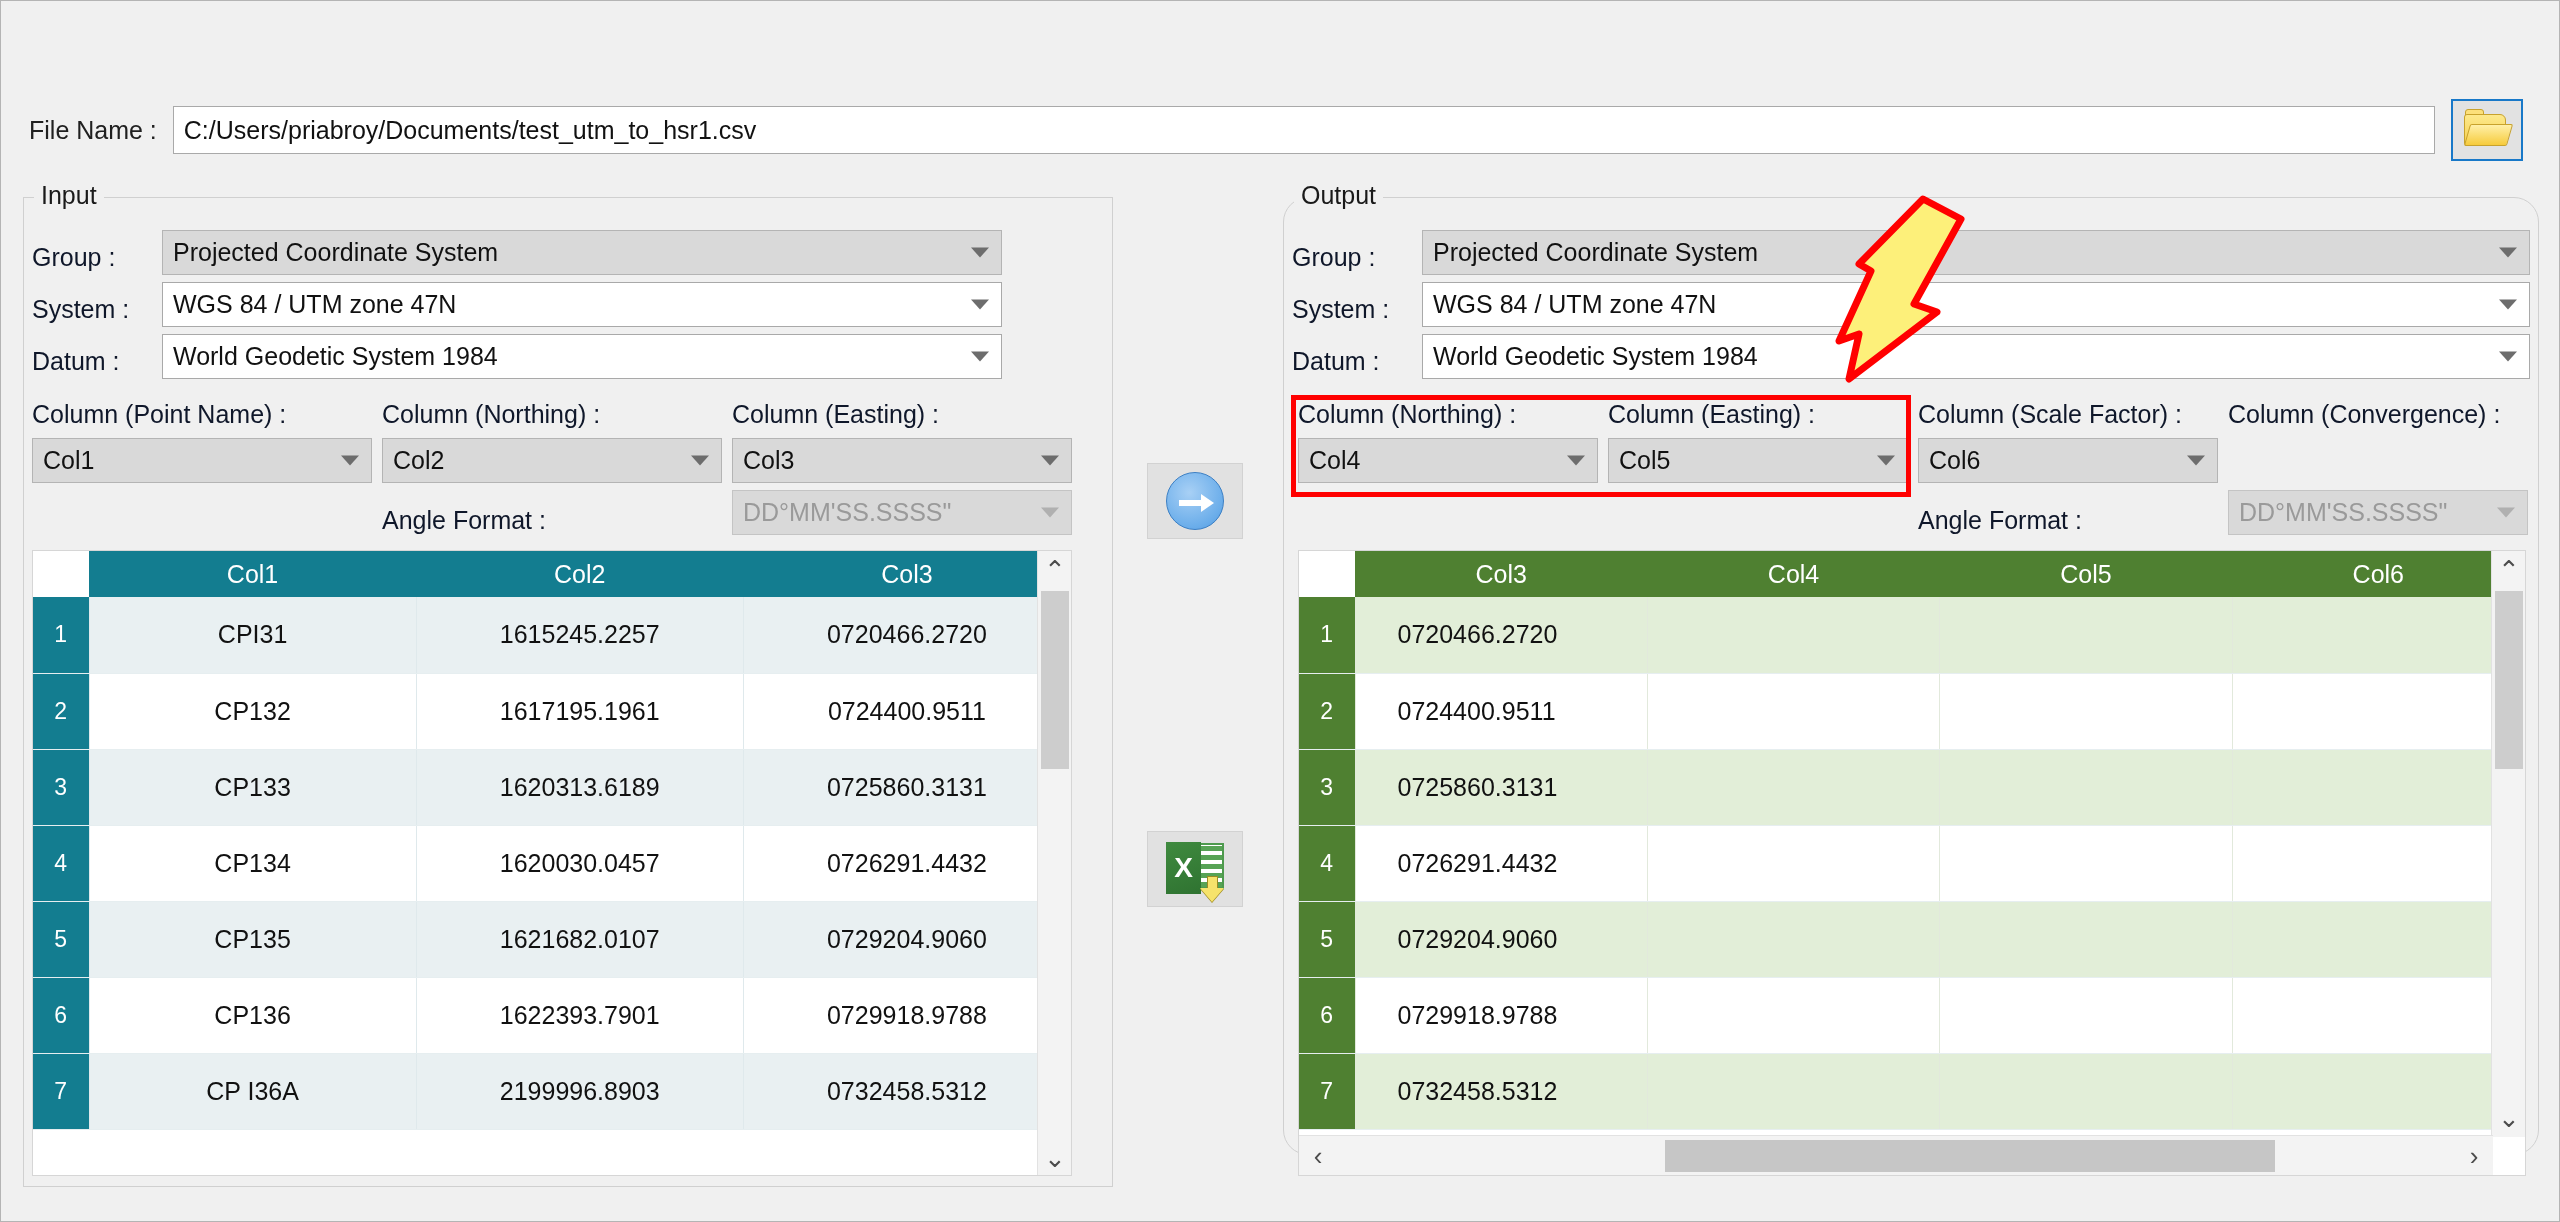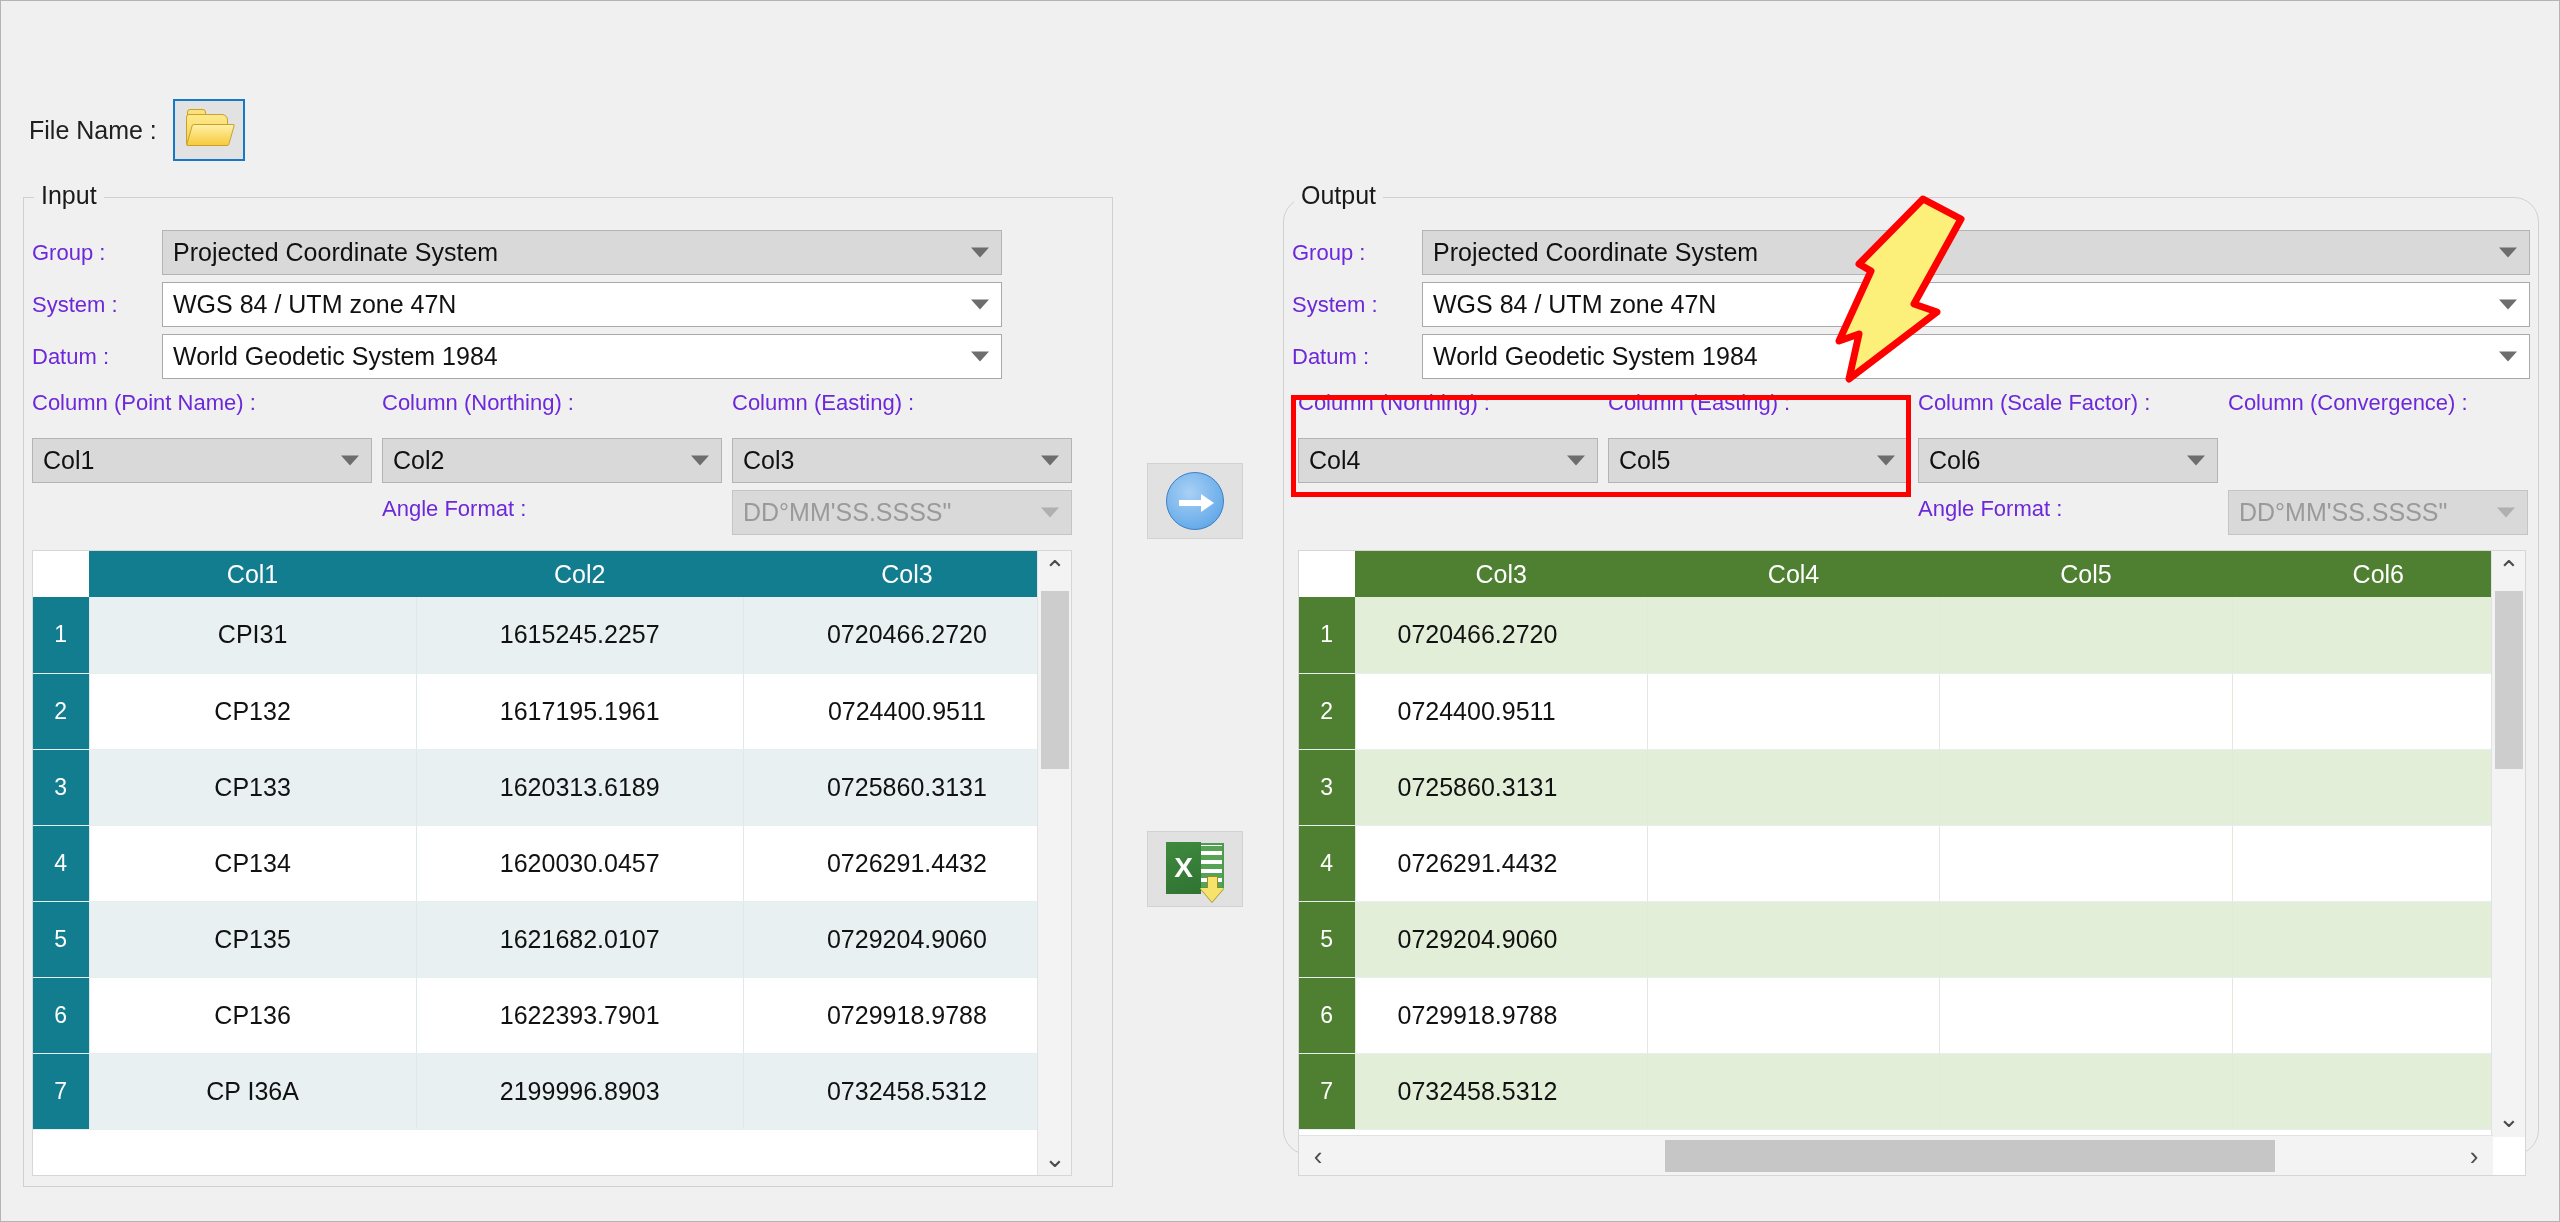--- a/index.html
+++ b/index.html
@@ -102,21 +102,21 @@
   }
   .groupbox > .legend {
     position: absolute; top: -17px; left: 10px;
     background: #f0f0f0; padding: 0 7px;
     font-size: 25px; color: #1a1a1a;
   }
   #input-box  { left: 22px;   top: 196px; width: 1090px; height: 990px; }
   #output-box { left: 1282px; top: 196px; width: 1256px; height: 958px; border-radius: 25px; }
 
   .row { position: absolute; display: flex; align-items: center; }
-  .lbl { font-size: 22px; color: #6d28d9; }
+  .lbl { font-size: 25px; color: #0f172a; margin-top: 10px; }
 
   .combo {
     position: relative;
     height: 45px;
     background: #ffffff;
     border: 1px solid #a9a9a9;
     display: flex; align-items: center;
     padding-left: 10px;
     font-size: 25px; color: #111;
   }
@@ -261,20 +261,21 @@
   #annot-arrow { position: absolute; pointer-events: none; }
 </style>
 </head>
 <body>
 
 <div class="window">
 
 
   <div class="filerow">
     <div class="filelabel">File Name :</div>
+    <div class="fileinput">C:/Users/priabroy/Documents/test_utm_to_hsr1.csv</div>
     <div class="browse-btn">
       <div class="folder">
         <div class="tab"></div>
           <div class="back"></div>
           <div class="front"></div>
       </div>
     </div>
   </div>
 
   <div class="groupbox" id="input-box">

